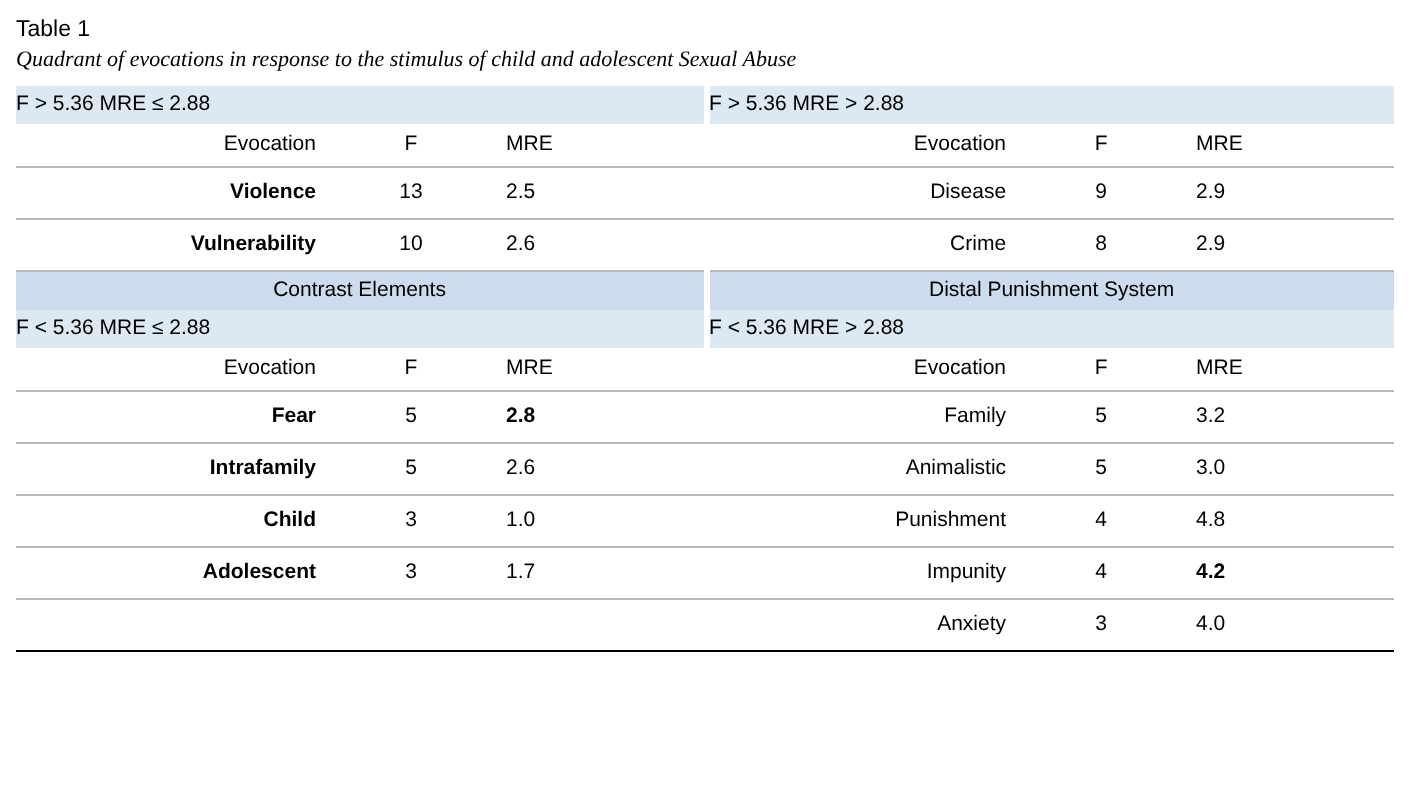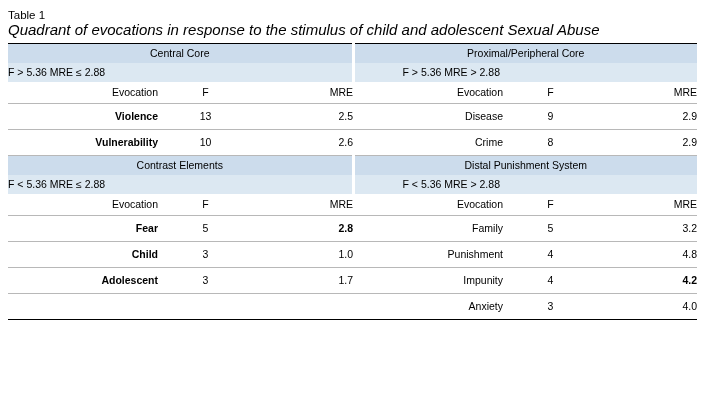--- a/index.html
+++ b/index.html
@@ -21,24 +21,25 @@
     box-sizing: border-box;
     padding: 8px 8px 0 8px;
   }
   .table-label {
     font-size: 11.5px;
     font-weight: normal;
     line-height: 14px;
     margin: 0 0 1px 0;
   }
   .table-caption {
-    font-size: 15px;
+    font-size: 11px;
     font-style: italic;
     line-height: 14px;
     margin: 0 0 6px 0;
+    font-family: Liberation Serif, serif;
   }
   table.data {
     width: 689px;
     border-collapse: collapse;
     table-layout: fixed;
     font-size: 10.5px;
   }
   table.data td {
     padding: 0;
     vertical-align: middle;
@@ -63,41 +64,40 @@
     border-left: 3px solid #ffffff;
   }
   .subband {
     background: #dce8f2;
     height: 19px;
     line-height: 19px;
     font-size: 10.5px;
   }
   .subband.sep {
     border-left: 3px solid #ffffff;
-    padding-left: 48px;
   }
   .hdr-row td {
     height: 21px;
     line-height: 21px;
     font-size: 10.5px;
   }
   .body-row td {
     height: 25px;
     line-height: 25px;
     font-size: 10.5px;
   }
   .c-evoc {
     text-align: right;
     padding-left: 3px !important;
   }
   .c-f {
     text-align: center;
   }
   .c-mre {
-    text-align: right;
+    text-align: left;
   }
   .bold {
     font-weight: bold;
     margin-left: 48px;
   }
 </style>
 </head>
 <body>
 
 <div class="page">
@@ -110,24 +110,20 @@
       <col style="width:150px">
       <col style="width:95px">
       <col style="width:100px">
       <col style="width:150px">
       <col style="width:95px">
       <col style="width:99px">
     </colgroup>
     <tbody>
 
       <tr>
-        <td class="band rule-top" colspan="3">Central Core</td>
-        <td class="band sep rule-top" colspan="3">Proximal/Peripheral Core</td>
-      </tr>
-      <tr>
         <td class="subband" colspan="3">F &gt; 5.36 MRE ≤ 2.88</td>
         <td class="subband sep" colspan="3">F &gt; 5.36 MRE &gt; 2.88</td>
       </tr>
       <tr class="hdr-row">
         <td class="c-evoc hline">Evocation</td>
         <td class="c-f hline">F</td>
         <td class="c-mre hline">MRE</td>
         <td class="c-evoc hline">Evocation</td>
         <td class="c-f hline">F</td>
         <td class="c-mre hline">MRE</td>
@@ -167,20 +163,28 @@
         <td class="c-mre hline">MRE</td>
       </tr>
 
       <tr class="body-row">
         <td class="c-evoc hline bold">Fear</td>
         <td class="c-f hline">5</td>
         <td class="c-mre hline bold">2.8</td>
         <td class="c-evoc hline">Family</td>
         <td class="c-f hline">5</td>
         <td class="c-mre hline">3.2</td>
+      </tr>
+      <tr class="body-row">
+        <td class="c-evoc hline bold">Intrafamily</td>
+        <td class="c-f hline">5</td>
+        <td class="c-mre hline">2.6</td>
+        <td class="c-evoc hline">Animalistic</td>
+        <td class="c-f hline">5</td>
+        <td class="c-mre hline">3.0</td>
       </tr>
       <tr class="body-row">
         <td class="c-evoc hline bold">Child</td>
         <td class="c-f hline">3</td>
         <td class="c-mre hline">1.0</td>
         <td class="c-evoc hline">Punishment</td>
         <td class="c-f hline">4</td>
         <td class="c-mre hline">4.8</td>
       </tr>
       <tr class="body-row">

